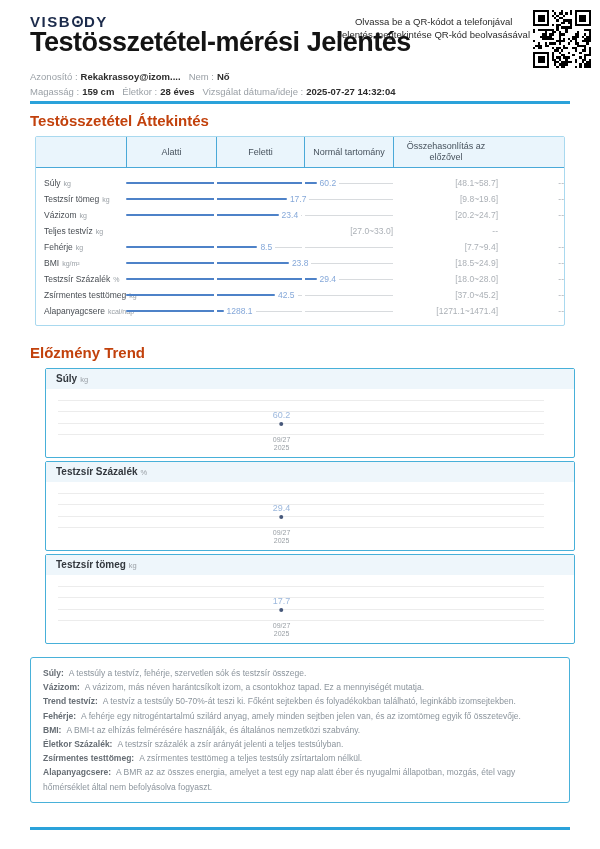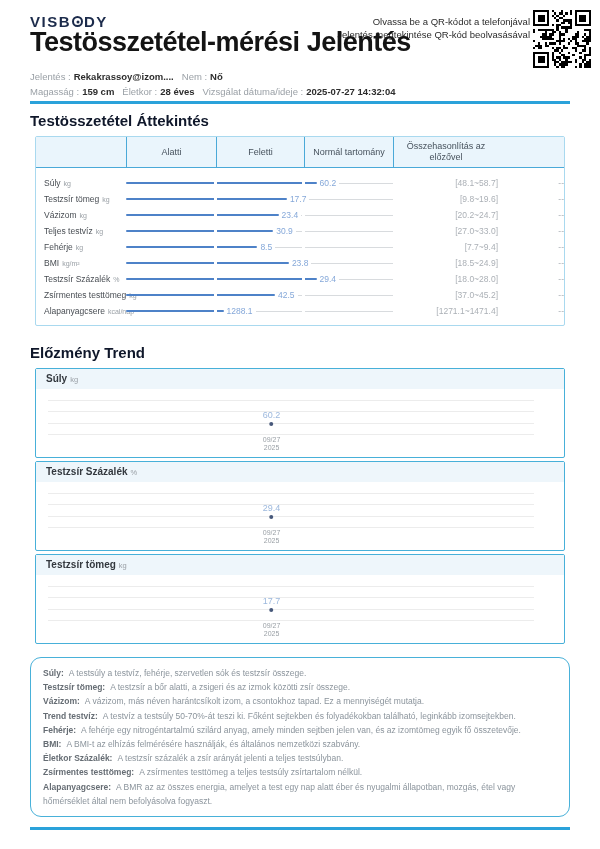--- a/index.html
+++ b/index.html
@@ -7,33 +7,33 @@
   .page { width:600px; height:849px; position:relative; background:#fff;
           font-family:"Liberation Sans", sans-serif; overflow:hidden; }
 
   
   .logo { position:absolute; top:13px; left:30px; font-size:15px; font-weight:800;
           color:#1c2b4b; letter-spacing:1.5px; display:flex; align-items:center; }
   .logo-o { width:11px; height:11px; border:2.5px solid #1c2b4b; border-radius:50%;
             display:inline-block; position:relative; margin:0 1px; }
   .logo-o::after { content:""; position:absolute; width:3px; height:3px; background:#1c2b4b;
                    border-radius:50%; top:50%; left:50%; transform:translate(-50%,-50%); }
-  .qr-text { position:absolute; top:16px; right:70px; text-align:right; font-size:9.5px;
+  .qr-text { position:absolute; top:16px; right:70px; text-align:center; font-size:9.5px;
              color:#2b2b2b; line-height:12.5px; white-space:nowrap; }
   .qr { position:absolute; top:10px; right:9px; width:58px; height:58px; }
   .report-title { position:absolute; top:27px; left:30px; font-size:27px; font-weight:800;
                   color:#141414; letter-spacing:-0.5px; white-space:nowrap; }
   .info { position:absolute; top:69px; left:30px; font-size:9.5px; line-height:15px;
           color:#9aa0a6; }
   .info b { color:#2d2d2d; font-weight:700; margin:0 8px 0 3px; }
   .hdr-divider { position:absolute; top:101px; left:30px; width:540px; height:3px; background:#2aa2da; }
 
   
   main { position:absolute; top:112px; left:30px; width:540px; }
-  .section-heading { font-size:15px; font-weight:700; color:#0f172a; margin:0 0 7px 0; }
+  .section-heading { font-size:15px; font-weight:700; color:#c2410c; margin:0 0 7px 0; }
 
   
   .otable { margin-left:5px; width:530px; border:1px solid #a9d9ef; border-radius:2px; background:#fff; }
   .thead { display:grid; grid-template-columns:90px 90px 88px 89px 105px 66px;
            background:#eaf5fc; border-bottom:1.5px solid #4aa9d8; }
   .th { border-left:1.5px solid #4aa9d8; font-size:9px; color:#47525d; display:flex;
         align-items:center; justify-content:center; text-align:center; min-height:30px;
         padding:2px 4px; line-height:11px; }
   .th:first-child { border-left:none; }
   .tbody { padding:7px 0 6px; }
@@ -42,35 +42,35 @@
   .tunit { font-size:7px; color:#9aa0a6; margin-left:3px; }
   .bartrack { position:relative; display:flex; align-items:center; height:12px; }
   .barline { height:2px; background:#4e82c8; border-radius:1px; flex:none; }
   .barval { font-size:8.5px; color:#85a8d9; padding:0 3px; white-space:nowrap; position:relative; z-index:2; }
   .bargray { flex:1; height:1px; background:#d8dbde; }
   .gapstrip { position:absolute; width:3px; height:100%; background:#fff; z-index:1; top:0; }
   .trange, .tcompare { font-size:8.5px; color:#abb0b6; text-align:right; }
 
   
   .trend-section { margin-top:18px; }
-  .chart-panel { margin-left:5px; width:530px; height:90px; border:1.5px solid #47b0d9;
+  .chart-panel { margin-left:15px; width:530px; height:90px; border:1.5px solid #47b0d9;
                  border-radius:2px; margin-bottom:3px; position:relative; background:#fff; }
   .chart-title { background:#eef6fb; padding:4px 10px 0; font-size:10px; font-weight:700;
                  color:#33383e; height:20px; }
   .cunit { font-weight:400; font-size:7.5px; color:#9aa0a6; margin-left:3px; }
   .chart-plot { position:absolute; left:12px; right:30px; top:31px; bottom:23px; }
   .gridline { position:absolute; left:0; right:0; height:1px; background:#ececec; }
   .chart-point { position:absolute; left:46%; top:30%; transform:translateX(-50%); text-align:center; }
   .cp-val { font-size:9px; color:#9cb8dd; margin-bottom:2px; }
   .cp-dot { width:4px; height:4px; border-radius:50%; background:#47587a; margin:0 auto; }
   .chart-date { position:absolute; top:calc(100% + 2px); left:46%; transform:translateX(-50%);
                 font-size:7px; color:#9aa0a6; line-height:8px; text-align:center; white-space:nowrap; }
 
   
-  .glossary { margin-top:13px; width:540px; border:1px solid #49b1d9; border-radius:11px;
+  .glossary { margin-top:13px; width:540px; border:1px solid #49b1d9; border-radius:3px;
               padding:8px 12px; font-size:8.5px; line-height:14.2px; color:#8b949c; background:#fff; }
   .gterm { font-weight:700; color:#666d74; margin-right:5px; }
 
   .bottom-line { position:absolute; left:30px; width:540px; bottom:19px; height:3px; background:#2aa2da; }
 </style>
 </head>
 <body>
 
 <div class="page">
 
@@ -291,21 +291,21 @@
       <rect x="24" y="21" width="1" height="1" fill="#000"></rect>
       <rect x="24" y="22" width="1" height="1" fill="#000"></rect>
       <rect x="24" y="23" width="1" height="1" fill="#000"></rect>
       <rect x="24" y="24" width="1" height="1" fill="#000"></rect>
     </svg>
 
   <div class="report-title">Testösszetétel-mérési Jelentés</div>
 
   <div class="info">
     <div>
-      <span>Jelentés :</span><b>Rekakrassoy@izom....</b><span>Nem :</span><b>Nő</b>
+      <span>Azonosító :</span><b>Rekakrassoy@izom....</b><span>Nem :</span><b>Nő</b>
     </div>
     <div>
       <span>Magasság :</span><b>159 cm</b><span>Életkor :</span><b>28 éves</b><span>Vizsgálat dátuma/ideje :</span><b>2025-07-27 14:32:04</b>
     </div>
   </div>
 
   <div class="hdr-divider"></div>
 
   <main>
 
@@ -357,29 +357,20 @@
                 <div class="bargray"></div>
                 <div class="gapstrip" style="left: 88px;"></div>
                 <div class="gapstrip" style="left: 176px;"></div>
               </div>
             </div>
             <div class="trange">[20.2~24.7]</div>
             <div class="tcompare">--</div>
           </div>
           <div class="trow">
             <div class="tlabel"><span>Teljes testvíz</span><span class="tunit">kg</span></div>
-            <div>
-              <div class="bartrack">
-                <div class="barline" style="width: 147.2px;"></div>
-                <div class="barval">30.9</div>
-                <div class="bargray"></div>
-                <div class="gapstrip" style="left: 88px;"></div>
-                <div class="gapstrip" style="left: 176px;"></div>
-              </div>
-            </div>
             <div class="trange">[27.0~33.0]</div>
             <div class="tcompare">--</div>
           </div>
           <div class="trow">
             <div class="tlabel"><span>Fehérje</span><span class="tunit">kg</span></div>
             <div>
               <div class="bartrack">
                 <div class="barline" style="width: 131.4px;"></div>
                 <div class="barval">8.5</div>
                 <div class="bargray"></div>
@@ -501,21 +492,20 @@
                 <div>09/27</div>
                 <div>2025</div>
               </div>
             </div>
           </div>
         </div>
     </div>
 
     <div class="glossary" id="glossary">
         <div class="gline"><span class="gterm">Súly:</span><span class="gdesc">A testsúly a testvíz, fehérje, szervetlen sók és testzsír összege.</span></div>
-        <div class="gline"><span class="gterm">Testzsír tömeg:</span><span class="gdesc">A testzsír a bőr alatti, a zsigeri és az izmok közötti zsír összege.</span></div>
         <div class="gline"><span class="gterm">Vázizom:</span><span class="gdesc">A vázizom, más néven harántcsíkolt izom, a csontokhoz tapad. Ez a mennyiségét mutatja.</span></div>
         <div class="gline"><span class="gterm">Trend testvíz:</span><span class="gdesc">A testvíz a testsúly 50-70%-át teszi ki. Főként sejtekben és folyadékokban található, leginkább izomsejtekben.</span></div>
         <div class="gline"><span class="gterm">Fehérje:</span><span class="gdesc">A fehérje egy nitrogéntartalmú szilárd anyag, amely minden sejtben jelen van, és az izomtömeg egyik fő összetevője.</span></div>
         <div class="gline"><span class="gterm">BMI:</span><span class="gdesc">A BMI-t az elhízás felmérésére használják, és általános nemzetközi szabvány.</span></div>
         <div class="gline"><span class="gterm">Életkor Százalék:</span><span class="gdesc">A testzsír százalék a zsír arányát jelenti a teljes testsúlyban.</span></div>
         <div class="gline"><span class="gterm">Zsírmentes testtömeg:</span><span class="gdesc">A zsírmentes testtömeg a teljes testsúly zsírtartalom nélkül.</span></div>
         <div class="gline"><span class="gterm">Alapanyagcsere:</span><span class="gdesc">A BMR az az összes energia, amelyet a test egy nap alatt éber és nyugalmi állapotban, mozgás, étel vagy hőmérséklet által nem befolyásolva fogyaszt.</span></div>
       </div>
 
   </main>

